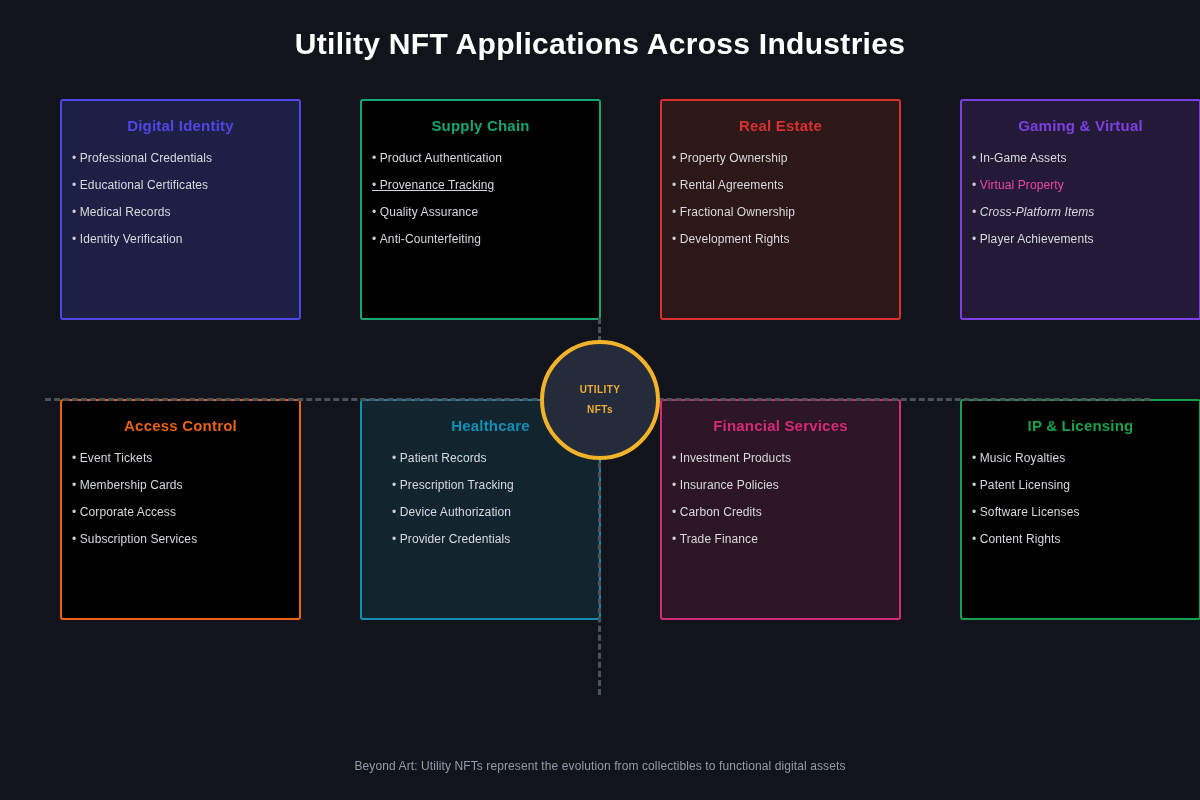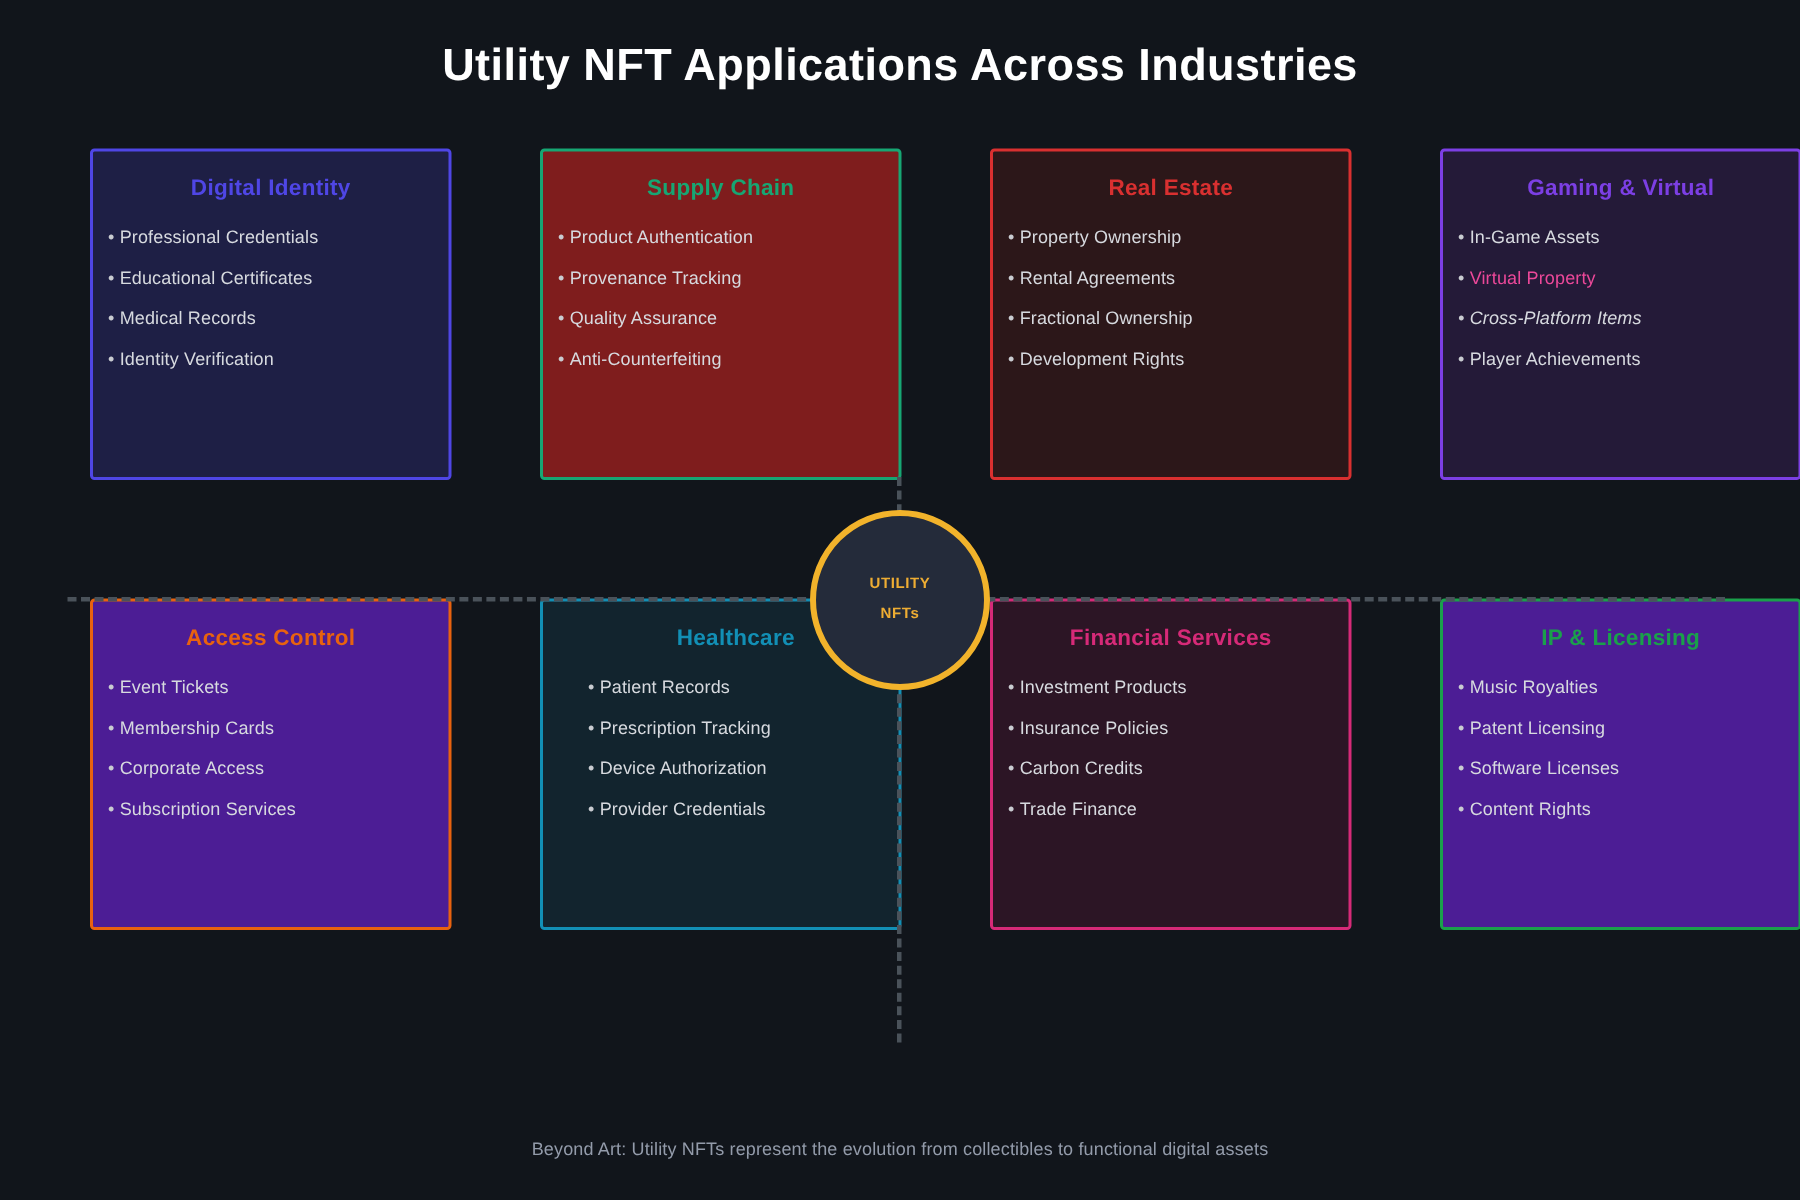--- a/index.html
+++ b/index.html
@@ -117,25 +117,25 @@
 <div class="card pos-r0c0" style="border-color: rgb(79, 70, 229); background: rgb(30, 31, 69);">
   <h2 class="card-title" style="color: rgb(79, 70, 229);">Digital Identity</h2>
   <ul class="card-list">
     <li class="card-item" style="color: rgb(215, 218, 223);">Professional Credentials</li>
     <li class="card-item" style="color: rgb(215, 218, 223);">Educational Certificates</li>
     <li class="card-item" style="color: rgb(215, 218, 223);">Medical Records</li>
     <li class="card-item" style="color: rgb(215, 218, 223);">Identity Verification</li>
   </ul>
 </div>
 
-<div class="card pos-r0c1" style="border-color: rgb(23, 166, 115); background: #7f1d1d;">
+<div class="card pos-r0c1" style="border-color: rgb(23, 166, 115); background: #000000;">
   <h2 class="card-title" style="color: rgb(23, 166, 115);">Supply Chain</h2>
   <ul class="card-list">
     <li class="card-item" style="color: rgb(215, 218, 223);">Product Authentication</li>
-    <li class="card-item" style="color: rgb(215, 218, 223);">Provenance Tracking</li>
+    <li class="card-item" style="color: rgb(215, 218, 223); text-decoration: underline;">Provenance Tracking</li>
     <li class="card-item" style="color: rgb(215, 218, 223);">Quality Assurance</li>
     <li class="card-item" style="color: rgb(215, 218, 223);">Anti-Counterfeiting</li>
   </ul>
 </div>
 
 <div class="card pos-r0c2" style="border-color: rgb(217, 48, 48); background: rgb(44, 23, 25);">
   <h2 class="card-title" style="color: rgb(217, 48, 48);">Real Estate</h2>
   <ul class="card-list">
     <li class="card-item" style="color: rgb(215, 218, 223);">Property Ownership</li>
     <li class="card-item" style="color: rgb(215, 218, 223);">Rental Agreements</li>
@@ -147,21 +147,21 @@
 <div class="card pos-r0c3" style="border-color: rgb(124, 63, 228); background: rgb(36, 26, 56);">
   <h2 class="card-title" style="color: rgb(124, 63, 228);">Gaming &amp; Virtual</h2>
   <ul class="card-list">
     <li class="card-item" style="color: rgb(215, 218, 223);">In-Game Assets</li>
     <li class="card-item" style="color: #ec4899;">Virtual Property</li>
     <li class="card-item" style="color: rgb(215, 218, 223); font-style: italic;">Cross-Platform Items</li>
     <li class="card-item" style="color: rgb(215, 218, 223);">Player Achievements</li>
   </ul>
 </div>
 
-<div class="card pos-r1c0" style="border-color: rgb(232, 98, 15); background: #4c1d95;">
+<div class="card pos-r1c0" style="border-color: rgb(232, 98, 15); background: #000000;">
   <h2 class="card-title" style="color: rgb(232, 98, 15);">Access Control</h2>
   <ul class="card-list">
     <li class="card-item" style="color: rgb(215, 218, 223);">Event Tickets</li>
     <li class="card-item" style="color: rgb(215, 218, 223);">Membership Cards</li>
     <li class="card-item" style="color: rgb(215, 218, 223);">Corporate Access</li>
     <li class="card-item" style="color: rgb(215, 218, 223);">Subscription Services</li>
   </ul>
 </div>
 
 <div class="card pos-r1c1" style="border-color: rgb(18, 143, 181); background: rgb(18, 36, 46);">
@@ -177,21 +177,21 @@
 <div class="card pos-r1c2" style="border-color: rgb(214, 42, 120); background: rgb(44, 21, 37);">
   <h2 class="card-title" style="color: rgb(214, 42, 120);">Financial Services</h2>
   <ul class="card-list">
     <li class="card-item" style="color: rgb(215, 218, 223);">Investment Products</li>
     <li class="card-item" style="color: rgb(215, 218, 223);">Insurance Policies</li>
     <li class="card-item" style="color: rgb(215, 218, 223);">Carbon Credits</li>
     <li class="card-item" style="color: rgb(215, 218, 223);">Trade Finance</li>
   </ul>
 </div>
 
-<div class="card pos-r1c3" style="border-color: rgb(26, 160, 75); background: #4c1d95;">
+<div class="card pos-r1c3" style="border-color: rgb(26, 160, 75); background: #000000;">
   <h2 class="card-title" style="color: rgb(26, 160, 75);">IP &amp; Licensing</h2>
   <ul class="card-list">
     <li class="card-item" style="color: rgb(215, 218, 223);">Music Royalties</li>
     <li class="card-item" style="color: rgb(215, 218, 223);">Patent Licensing</li>
     <li class="card-item" style="color: rgb(215, 218, 223);">Software Licenses</li>
     <li class="card-item" style="color: rgb(215, 218, 223);">Content Rights</li>
   </ul>
 </div>
 
 <div class="page-footer" style="color: rgb(147, 155, 170);">Beyond Art: Utility NFTs represent the evolution from collectibles to functional digital assets</div>

